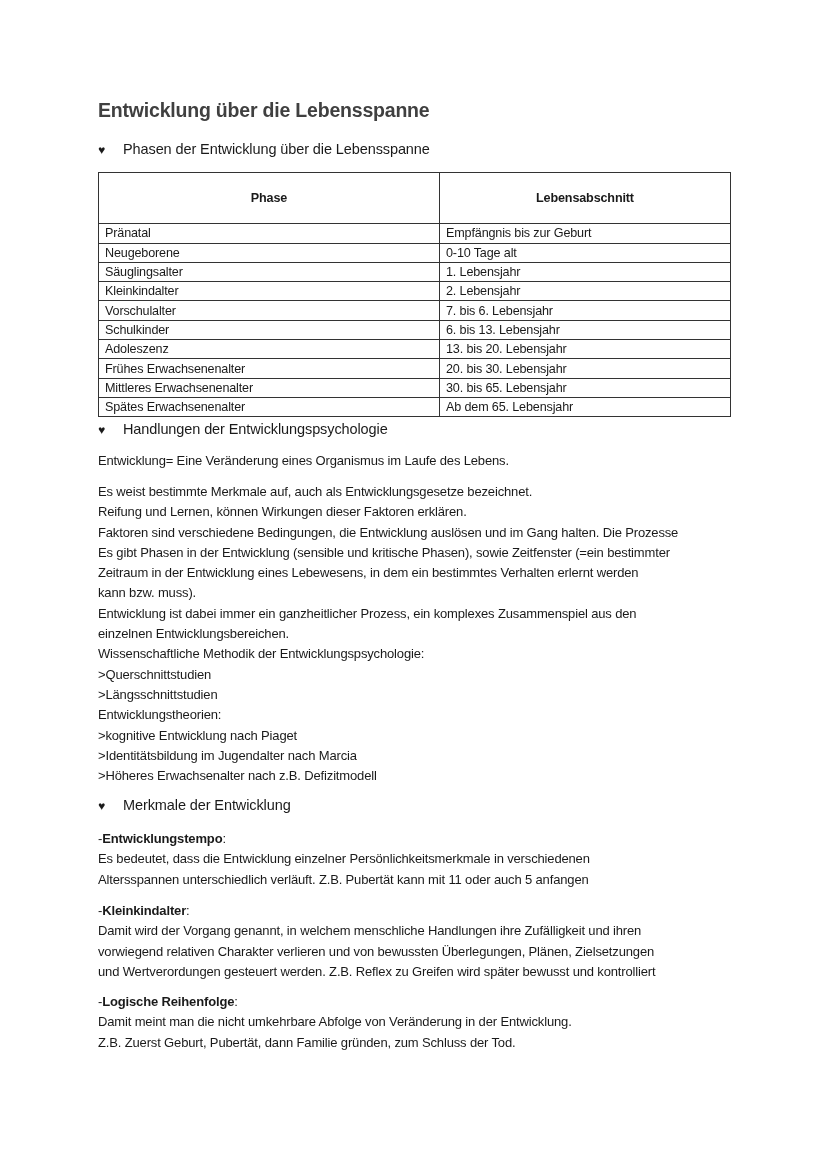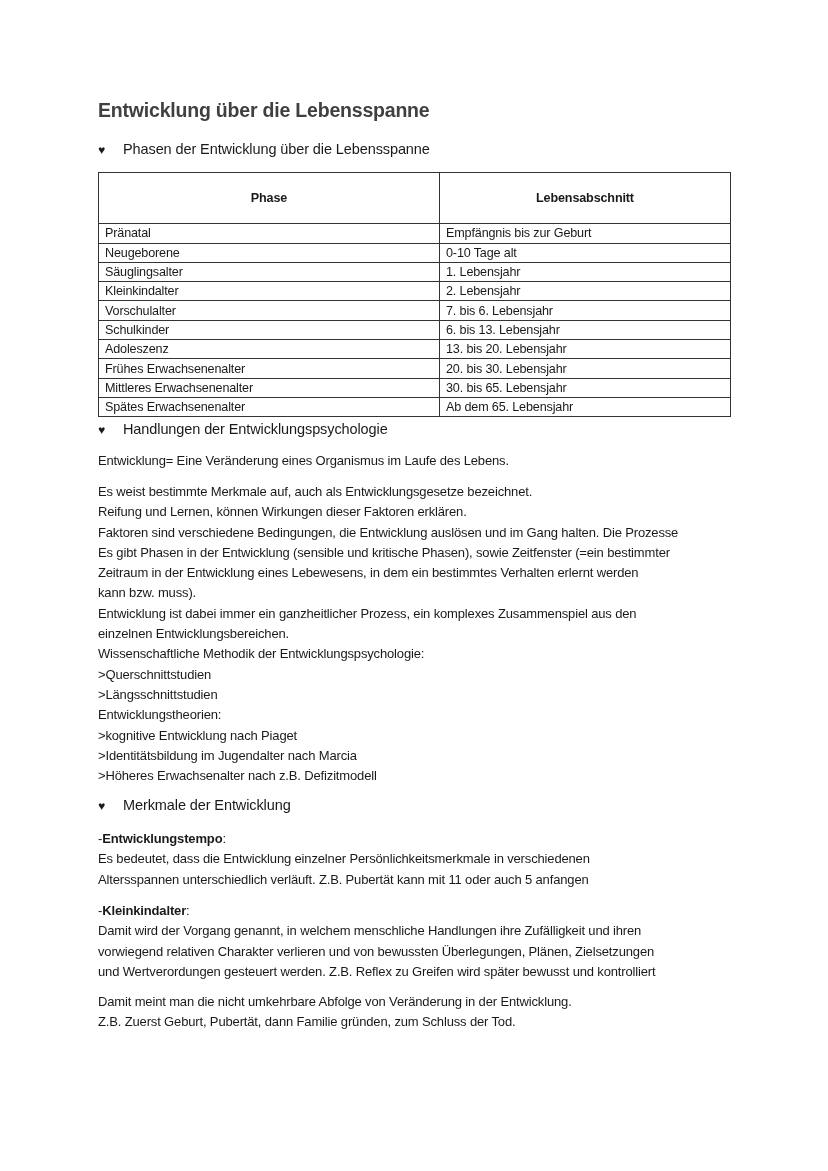--- a/index.html
+++ b/index.html
@@ -114,16 +114,17 @@
       <p>Es bedeutet, dass die Entwicklung einzelner Persönlichkeitsmerkmale in verschiedenen</p>
       <p>Altersspannen unterschiedlich verläuft. Z.B. Pubertät kann mit 11 oder auch 5 anfangen</p>
     </div>
   <div class="block" id="s3-item-1" style="top:901px;">
       <p><span>-</span><span class="b">Kleinkindalter</span><span>:</span></p>
       <p>Damit wird der Vorgang genannt, in welchem menschliche Handlungen ihre Zufälligkeit und ihren</p>
       <p>vorwiegend relativen Charakter verlieren und von bewussten Überlegungen, Plänen, Zielsetzungen</p>
       <p>und Wertverordungen gesteuert werden. Z.B. Reflex zu Greifen wird später bewusst und kontrolliert</p>
     </div>
   <div class="block" id="s3-item-2" style="top:992px;">
+      <p><span>-</span><span class="b">Logische Reihenfolge</span><span>:</span></p>
       <p>Damit meint man die nicht umkehrbare Abfolge von Veränderung in der Entwicklung.</p>
       <p>Z.B. Zuerst Geburt, Pubertät, dann Familie gründen, zum Schluss der Tod.</p>
     </div>
 </div>
 
 </body></html>

